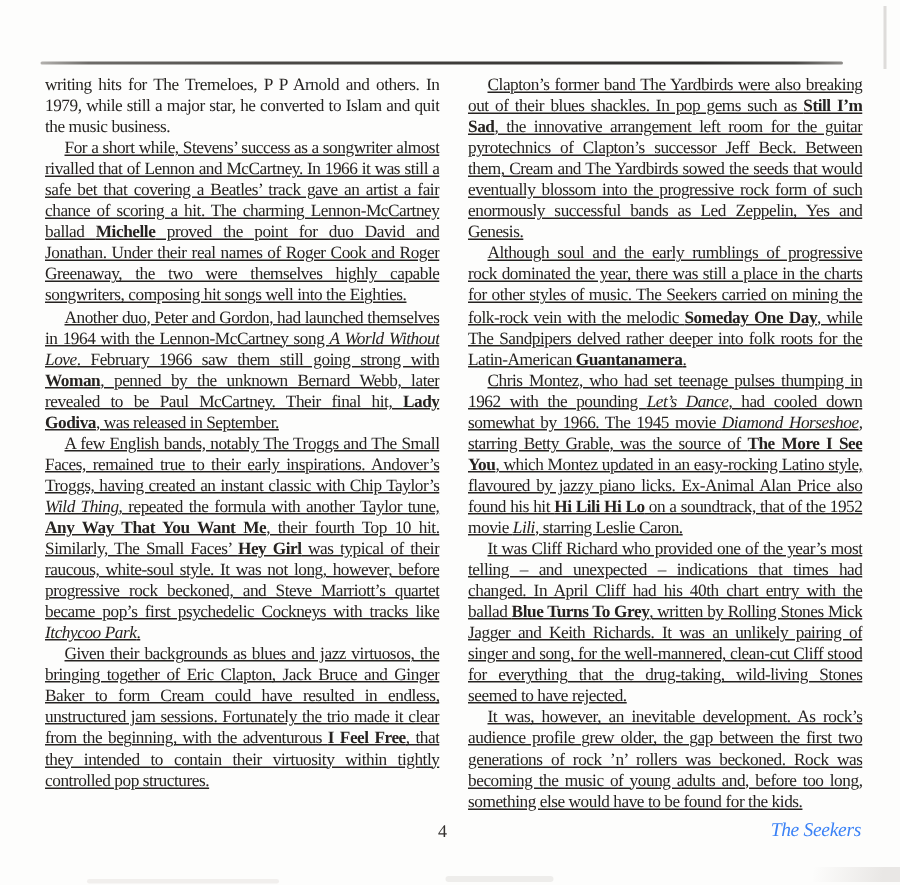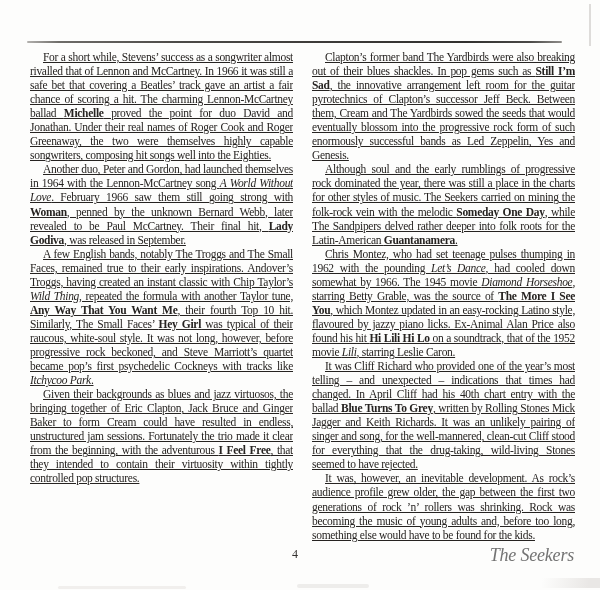--- a/index.html
+++ b/index.html
@@ -46,51 +46,52 @@
     top: 547px;
     width: 18px;
     text-align: center;
     font-size: 12px;
     color: #33302e;
   }
   .footer-title {
     position: absolute;
     right: 26px;
     top: 545px;
-    font-size: 18px;
+    font-size: 13px;
     font-style: italic;
-    color: #737373;
+    color: #3b82f6;
     letter-spacing: -0.2px;
   }
   .scan-artifact { position: absolute; pointer-events: none; }
   .artifact-1 { left: 58px;  top: 586px; width: 128px; height: 3px; background: #f1efed; border-radius: 2px; }
   .artifact-2 { left: 297px; top: 584px; width: 72px;  height: 4px; background: #eeedeb; border-radius: 2px; }
   .artifact-3 { right: 0;    top: 578px; width: 58px;  height: 10px;
                 background: linear-gradient(100deg, rgba(230,228,226,0) 0%, #e9e7e5 80%); }
   .artifact-edge { right: 9px; top: 4px; width: 2px; height: 42px; background: #dedcda; }
 </style>
 </head>
 <body>
 
 <div class="page">
   <div class="top-rule"></div>
 
   <div class="col col-left">
+      <p class="para"><span class="seg">writing hits for The Tremeloes, P P Arnold and others. In 1979, while still a major star, he converted to Islam and quit the music business.</span></p>
       <p class="para indent"><span class="seg">For a short while, Stevens’ success as a songwriter almost rivalled that of Lennon and McCartney. In 1966 it was still a safe bet that covering a Beatles’ track gave an artist a fair chance of scoring a hit. The charming Lennon-McCartney ballad </span><span class="seg-bold">Michelle</span><span class="seg"> proved the point for duo David and Jonathan. Under their real names of Roger Cook and Roger Greenaway, the two were themselves highly capable songwriters, composing hit songs well into the Eighties.</span></p>
       <p class="para indent"><span class="seg">Another duo, Peter and Gordon, had launched themselves in 1964 with the Lennon-McCartney song </span><span class="seg-italic">A World Without Love</span><span class="seg">. February 1966 saw them still going strong with </span><span class="seg-bold">Woman</span><span class="seg">, penned by the unknown Bernard Webb, later revealed to be Paul McCartney. Their final hit, </span><span class="seg-bold">Lady Godiva</span><span class="seg">, was released in September.</span></p>
       <p class="para indent"><span class="seg">A few English bands, notably The Troggs and The Small Faces, remained true to their early inspirations. Andover’s Troggs, having created an instant classic with Chip Taylor’s </span><span class="seg-italic">Wild Thing</span><span class="seg">, repeated the formula with another Taylor tune, </span><span class="seg-bold">Any Way That You Want Me</span><span class="seg">, their fourth Top 10 hit. Similarly, The Small Faces’ </span><span class="seg-bold">Hey Girl</span><span class="seg"> was typical of their raucous, white-soul style. It was not long, however, before progressive rock beckoned, and Steve Marriott’s quartet became pop’s first psychedelic Cockneys with tracks like </span><span class="seg-italic">Itchycoo Park</span><span class="seg">.</span></p>
       <p class="para indent"><span class="seg">Given their backgrounds as blues and jazz virtuosos, the bringing together of Eric Clapton, Jack Bruce and Ginger Baker to form Cream could have resulted in endless, unstructured jam sessions. Fortunately the trio made it clear from the beginning, with the adventurous </span><span class="seg-bold">I Feel Free</span><span class="seg">, that they intended to contain their virtuosity within tightly controlled pop structures.</span></p>
     </div>
 
   <div class="col col-right">
       <p class="para indent"><span class="seg">Clapton’s former band The Yardbirds were also breaking out of their blues shackles. In pop gems such as </span><span class="seg-bold">Still I’m Sad</span><span class="seg">, the innovative arrangement left room for the guitar pyrotechnics of Clapton’s successor Jeff Beck. Between them, Cream and The Yardbirds sowed the seeds that would eventually blossom into the progressive rock form of such enormously successful bands as Led Zeppelin, Yes and Genesis.</span></p>
       <p class="para indent"><span class="seg">Although soul and the early rumblings of progressive rock dominated the year, there was still a place in the charts for other styles of music. The Seekers carried on mining the folk-rock vein with the melodic </span><span class="seg-bold">Someday One Day</span><span class="seg">, while The Sandpipers delved rather deeper into folk roots for the Latin-American </span><span class="seg-bold">Guantanamera</span><span class="seg">.</span></p>
       <p class="para indent"><span class="seg">Chris Montez, who had set teenage pulses thumping in 1962 with the pounding </span><span class="seg-italic">Let’s Dance</span><span class="seg">, had cooled down somewhat by 1966. The 1945 movie </span><span class="seg-italic">Diamond Horseshoe</span><span class="seg">, starring Betty Grable, was the source of </span><span class="seg-bold">The More I See You</span><span class="seg">, which Montez updated in an easy-rocking Latino style, flavoured by jazzy piano licks. Ex-Animal Alan Price also found his hit </span><span class="seg-bold">Hi Lili Hi Lo</span><span class="seg"> on a soundtrack, that of the 1952 movie </span><span class="seg-italic">Lili</span><span class="seg">, starring Leslie Caron.</span></p>
       <p class="para indent"><span class="seg">It was Cliff Richard who provided one of the year’s most telling – and unexpected – indications that times had changed. In April Cliff had his 40th chart entry with the ballad </span><span class="seg-bold">Blue Turns To Grey</span><span class="seg">, written by Rolling Stones Mick Jagger and Keith Richards. It was an unlikely pairing of singer and song, for the well-mannered, clean-cut Cliff stood for everything that the drug-taking, wild-living Stones seemed to have rejected.</span></p>
-      <p class="para indent"><span class="seg">It was, however, an inevitable development. As rock’s audience profile grew older, the gap between the first two generations of rock ’n’ rollers was shrinking. Rock was becoming the music of young adults and, before too long, something else would have to be found for the kids.</span></p>
+      <p class="para indent"><span class="seg">It was, however, an inevitable development. As rock’s audience profile grew older, the gap between the first two generations of rock ’n’ rollers was beckoned. Rock was becoming the music of young adults and, before too long, something else would have to be found for the kids.</span></p>
     </div>
 
   <div class="footer-page-number">4</div>
 
   <div class="footer-title">The Seekers</div>
 
   <div class="scan-artifact artifact-1"></div>
   <div class="scan-artifact artifact-2"></div>
   <div class="scan-artifact artifact-3"></div>
   <div class="scan-artifact artifact-edge"></div>

